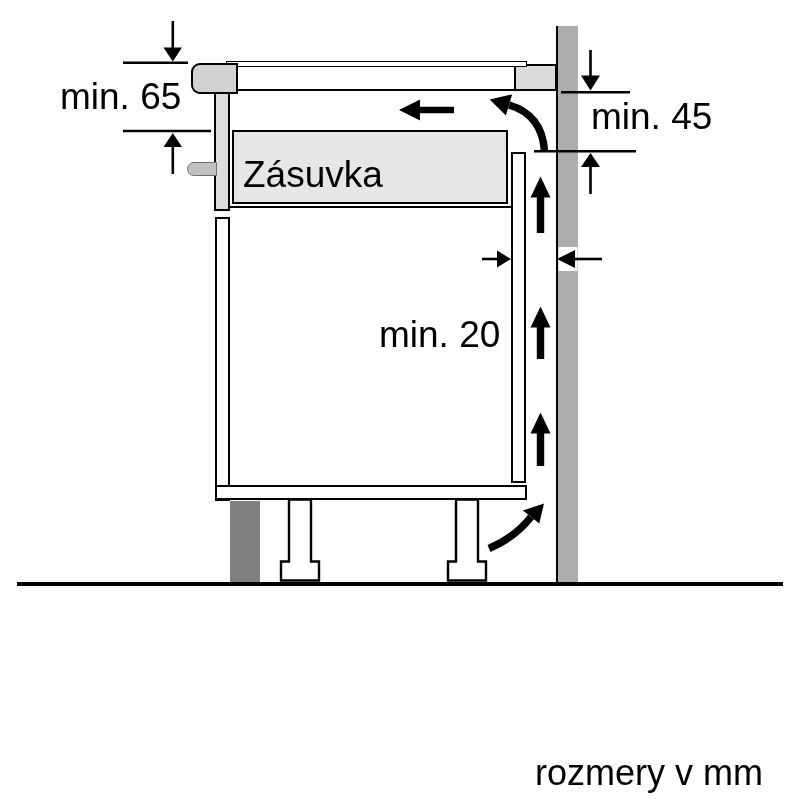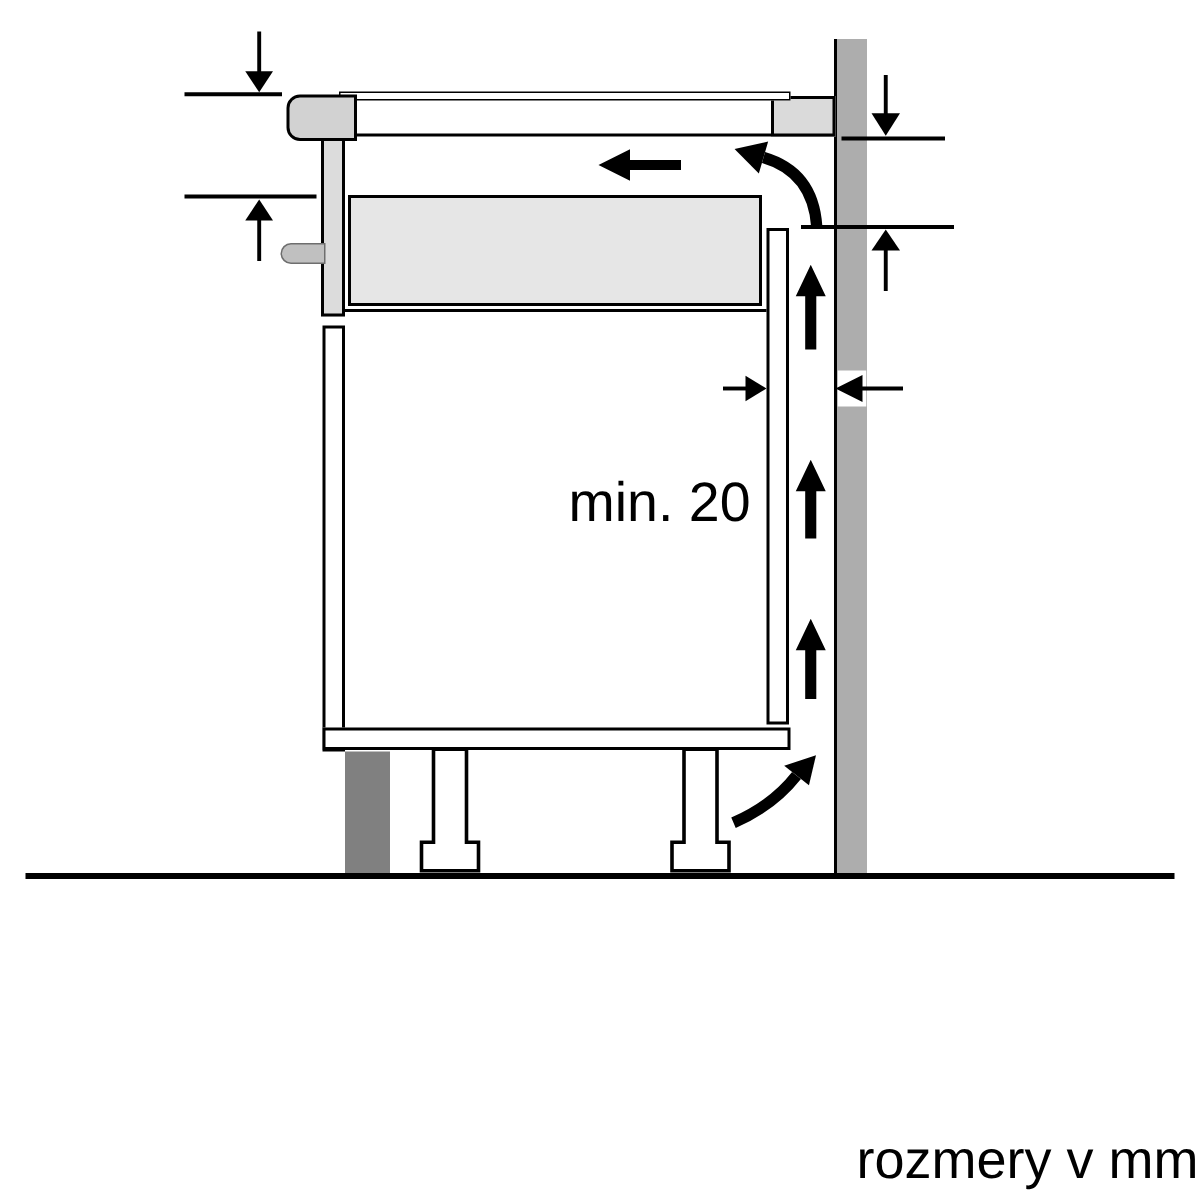--- a/index.html
+++ b/index.html
@@ -28,31 +28,34 @@
 
   <div class="abs" style="left:226px;top:60.5px;width:301px;height:6px;background:#fff;border:1.8px solid #000;"></div>
 
   <div class="abs" style="left:191px;top:62.5px;width:47px;height:31px;background:#d2d2d2;border:2.5px solid #000;border-radius:9px 0 0 9px;"></div>
 
   <div class="abs" style="left:214px;top:92px;width:16px;height:119px;background:#dcdcdc;border:2px solid #000;"></div>
 
   <div class="abs" style="left:186.5px;top:162px;width:30px;height:14px;background:#c0c0c0;border:1.5px solid #6e6e6e;border-radius:7px 0 0 7px;"></div>
 
   <div class="abs outlined" style="left:231.5px;top:130px;width:276.5px;height:73.5px;background:#e6e6e6;"></div>
+  <div class="label" style="left:243px;top:155px;">Zásuvka</div>
 
   <div class="abs" style="left:230px;top:205.5px;width:281.5px;height:2.5px;background:#000;"></div>
 
   <div class="abs outlined" style="left:214.5px;top:217px;width:15.5px;height:283.5px;"></div>
   <div class="abs outlined" style="left:510.5px;top:151.5px;width:15.5px;height:331.5px;"></div>
   <div class="abs outlined" style="left:214.5px;top:485px;width:312.5px;height:15px;"></div>
 
   <div class="abs" style="left:230px;top:500.5px;width:30px;height:81px;background:#808080;"></div>
 
+  <div class="label" style="left:60px;top:77px;">min. 65</div>
+  <div class="label" style="left:591px;top:97px;">min. 45</div>
   <div class="label" style="left:379px;top:267px;margin-top:48px;">min. 20</div>
-  <div class="label" style="left:535px;top:753px;font-size:36px;margin-left:36px;">rozmery v mm</div>
+  <div class="label" style="left:535px;top:753px;font-size:36px;">rozmery v mm</div>
 
   <svg id="svg-overlay" width="800" height="800" viewBox="0 0 800 800">
 
     <path d="M289,499.5 V561.5 H281 V580.5 H319 V561.5 H311 V499.5 Z" fill="#ffffff" stroke="#000" stroke-width="2.4"></path>
     <path d="M456,499.5 V561.5 H448 V580.5 H486 V561.5 H478 V499.5 Z" fill="#ffffff" stroke="#000" stroke-width="2.4"></path>
 
     <rect x="558.5" y="247" width="19" height="24" fill="#ffffff"></rect>
 
     <line x1="123" y1="62.8" x2="188" y2="62.8" stroke="#000" stroke-width="2.6"></line>
     <line x1="123" y1="131" x2="211" y2="131" stroke="#000" stroke-width="2.6"></line>

